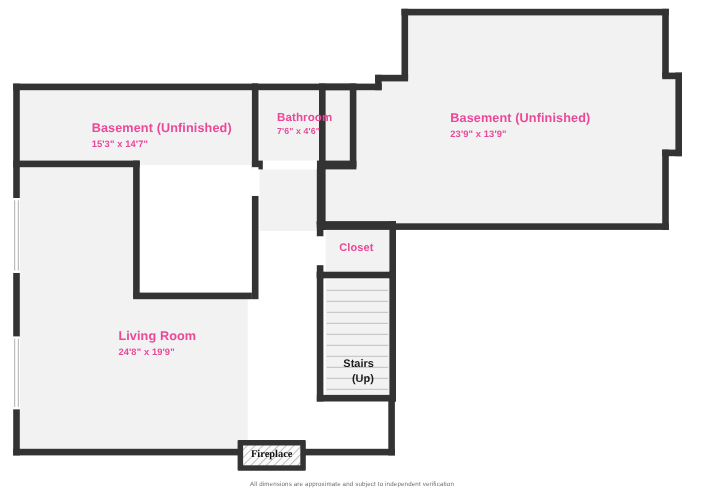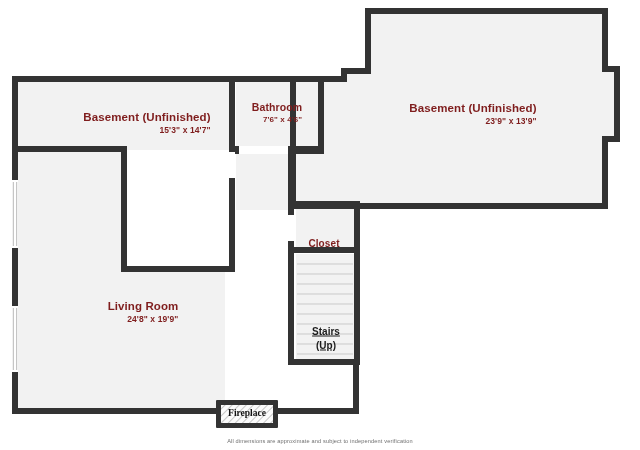--- a/index.html
+++ b/index.html
@@ -24,22 +24,22 @@
   #plan-svg {
     position: absolute;
     left: 0;
     top: 0;
     width: 640px;
     height: 450px;
     display: block;
   }
   .room-label {
     position: absolute;
-    text-align: right;
-    color: #7f1d1d;
+    text-align: left;
+    color: #ec4899;
     line-height: 1.22;
     white-space: nowrap;
     transform: translate(-50%, -50%);
     pointer-events: none;
   }
   .room-label .rl-name {
     font-size: 11.5px;
     font-weight: bold;
     letter-spacing: 0.1px;
     display: block;
@@ -55,29 +55,28 @@
     font-size: 10.5px;
   }
   .room-label.small .rl-dims {
     font-size: 8px;
   }
   .room-label.tiny .rl-name {
     font-size: 10px;
   }
   .stair-label {
     position: absolute;
-    text-align: center;
+    text-align: right;
     color: #1b1b1b;
     font-size: 10px;
     font-weight: bold;
     line-height: 1.35;
     transform: translate(-50%, -50%);
     white-space: nowrap;
     pointer-events: none;
-    text-decoration: underline;
   }
   .fireplace-label {
     position: absolute;
     transform: translate(-50%, -50%);
     font-size: 9.5px;
     font-weight: bold;
     color: #111111;
     white-space: nowrap;
     pointer-events: none;
     font-family: Liberation Serif, serif;
@@ -223,21 +222,21 @@
   <div class="room-label small" style="left:277px; top:113px;">
     <span class="rl-name">Bathroom</span>
     <span class="rl-dims">7'6" x 4'6"</span>
   </div>
 
   <div class="room-label" style="left:473px; top:114px;">
     <span class="rl-name">Basement (Unfinished)</span>
     <span class="rl-dims">23'9" x 13'9"</span>
   </div>
 
-  <div class="room-label tiny" style="left:324px; top:226px;margin-top:18px;">
+  <div class="room-label tiny" style="left:324px; top:226px;">
     <span class="rl-name">Closet</span>
   </div>
 
   <div class="room-label" style="left:143px; top:312px;">
     <span class="rl-name">Living Room</span>
     <span class="rl-dims">24'8" x 19'9"</span>
   </div>
 
   <div class="stair-label" style="left:326px; top:338px;">
     <div>Stairs</div>

